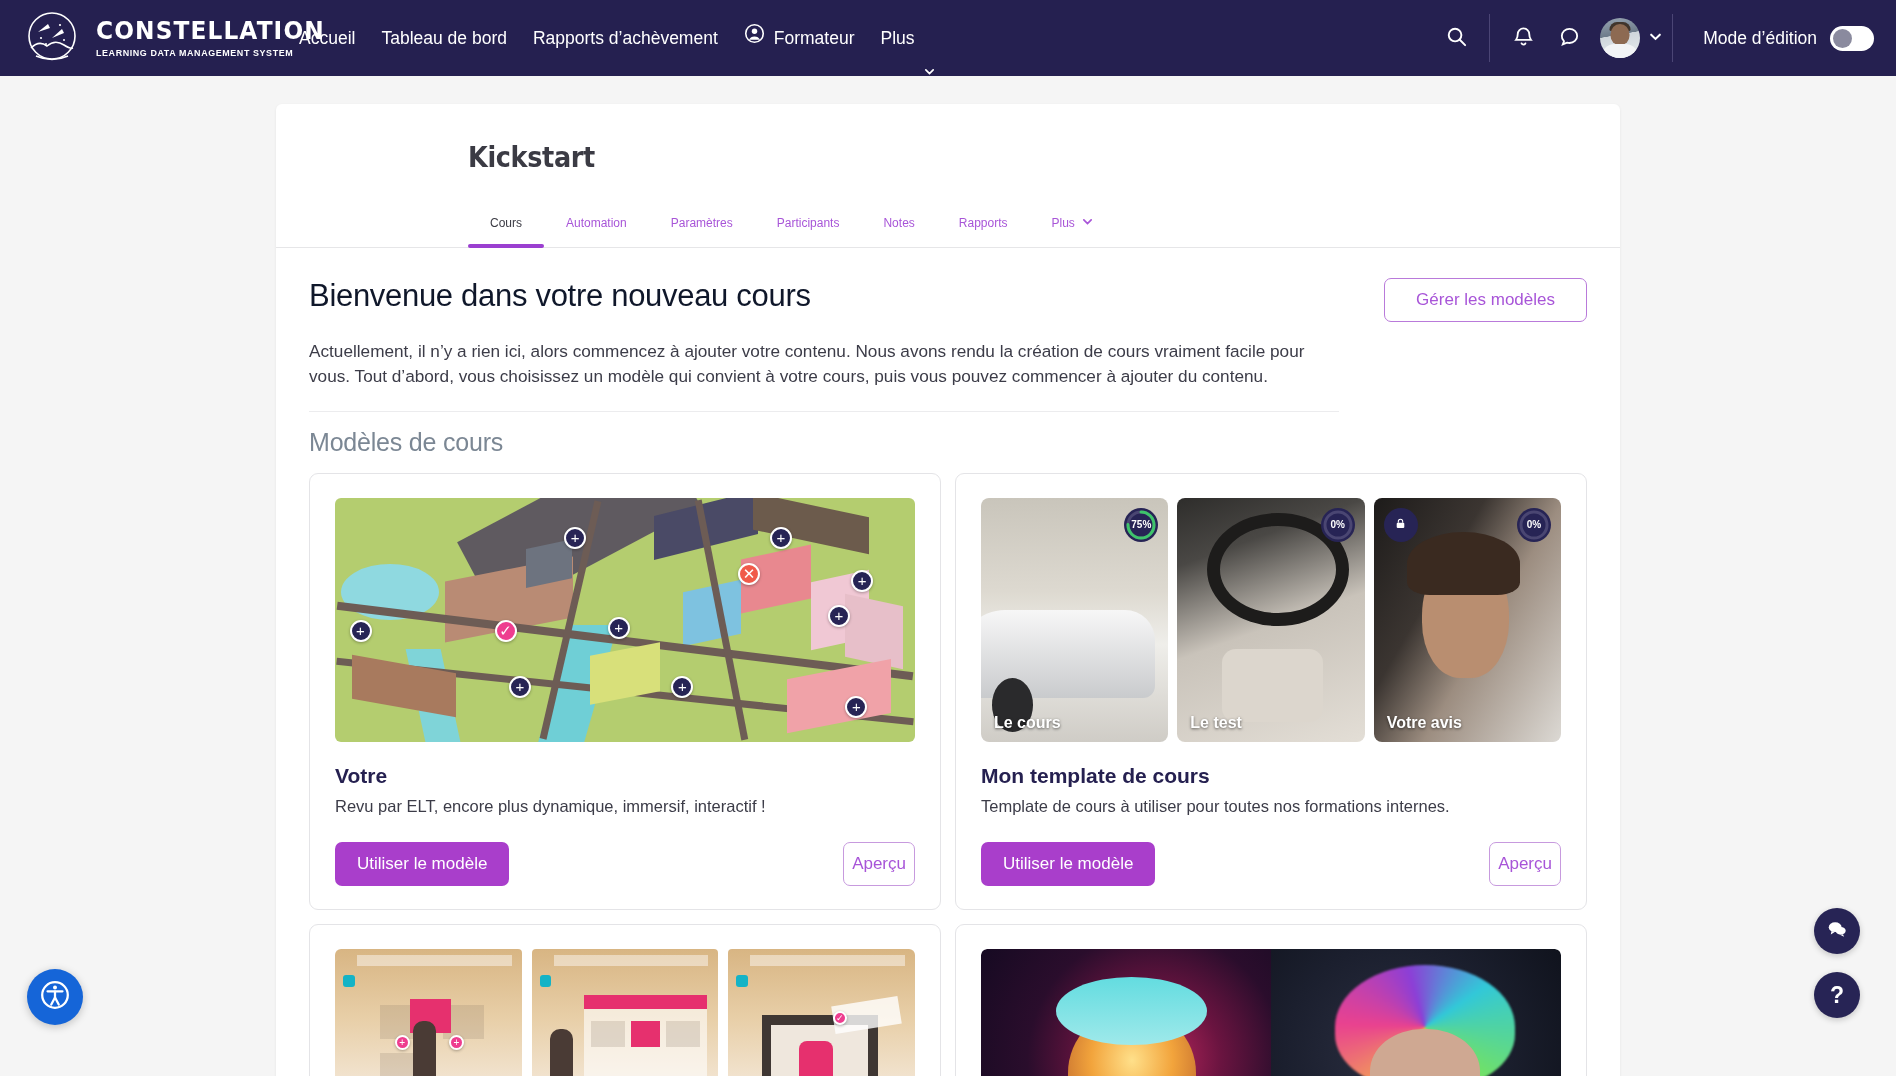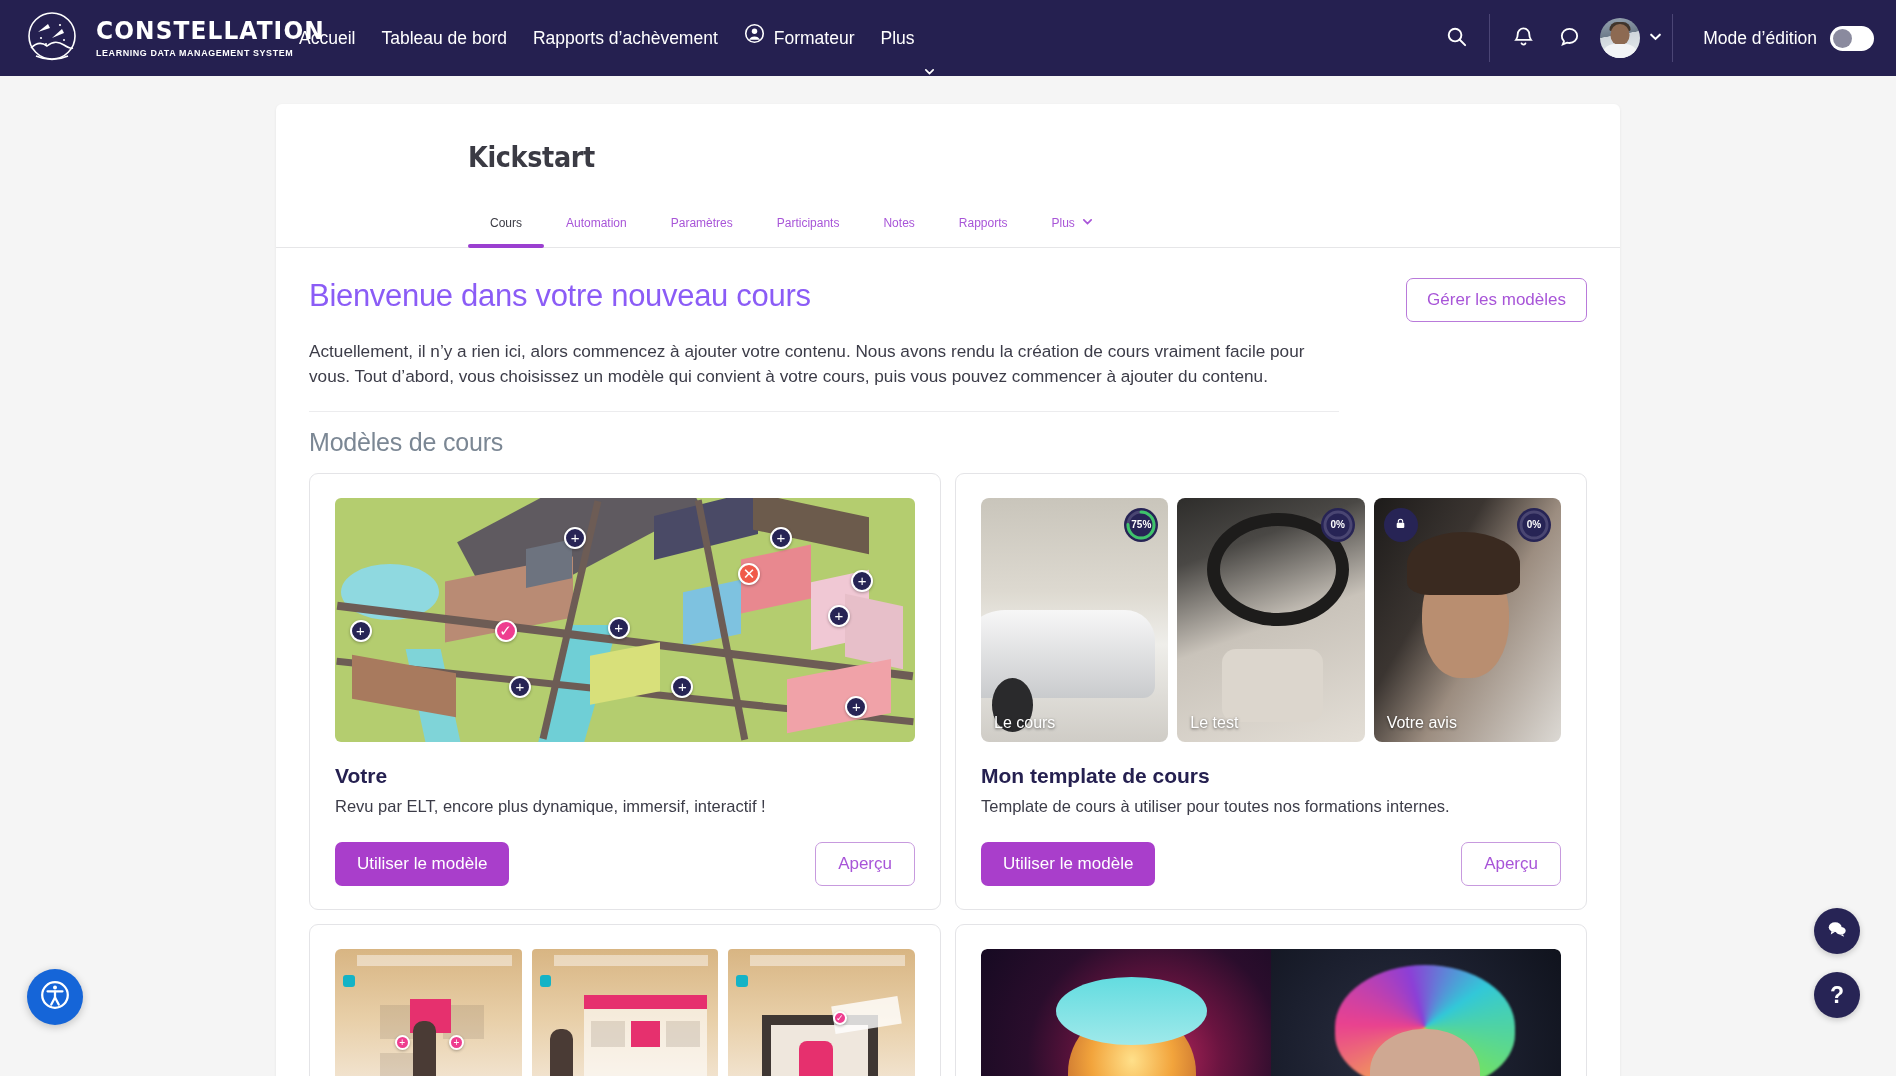--- a/index.html
+++ b/index.html
@@ -158,30 +158,30 @@
   }
 
   .main-inner { padding: 0 33px; }
 
   .welcome-row {
     display: flex; align-items: flex-start; justify-content: space-between;
     padding: 30px 0 0 0;
   }
   .welcome-title {
     font-size: 31px;
-    color: #8b5cf6;
+    color: #0f172a;
     font-weight: normal;
     letter-spacing: -0.3px;
   }
   .btn-outline {
     border: 1px solid #b97ada;
     color: #a855d8;
     background: #ffffff;
     border-radius: 7px;
-    padding: 11px 20px;
+    padding: 11px 31px;
     font-size: 17px;
     cursor: pointer;
     white-space: nowrap;
     font-family: "Liberation Sans", sans-serif;
   }
   .welcome-text {
     margin-top: 17px;
     font-size: 17.2px;
     line-height: 1.45;
     color: #3c3c48;
@@ -229,21 +229,21 @@
     padding: 12px 22px;
     font-size: 17px;
     cursor: pointer;
     font-family: "Liberation Sans", sans-serif;
   }
   .btn-ghost {
     border: 1px solid #c79ade;
     color: #a855d8;
     background: #ffffff;
     border-radius: 7px;
-    padding: 11px 22px;
+    padding: 11px 8px;
     font-size: 17px;
     cursor: pointer;
     font-family: "Liberation Sans", sans-serif;
   }
 
   
   .iso-city {
     height: 244px; width: 100%;
     background: #b4cd6f;
     position: relative; overflow: hidden;
@@ -270,21 +270,21 @@
 
   
   .tiles3 {
     height: 244px; display: flex; gap: 9px;
   }
   .tile {
     flex: 1; border-radius: 8px; position: relative; overflow: hidden;
   }
   .tile-label {
     position: absolute; left: 13px; bottom: 10px;
-    color: #fff; font-size: 16px; font-weight: normal;
+    color: #fff; font-size: 16px; font-weight: bold;
     text-shadow: 0 1px 3px rgba(0,0,0,.6);
     z-index: 3;
   }
   .ring {
     position: absolute; right: 10px; top: 10px;
     width: 34px; height: 34px; border-radius: 50%;
     background: #272455; z-index: 3;
     display: flex; align-items: center; justify-content: center;
     color: #fff; font-size: 10px; font-weight: bold;
   }

